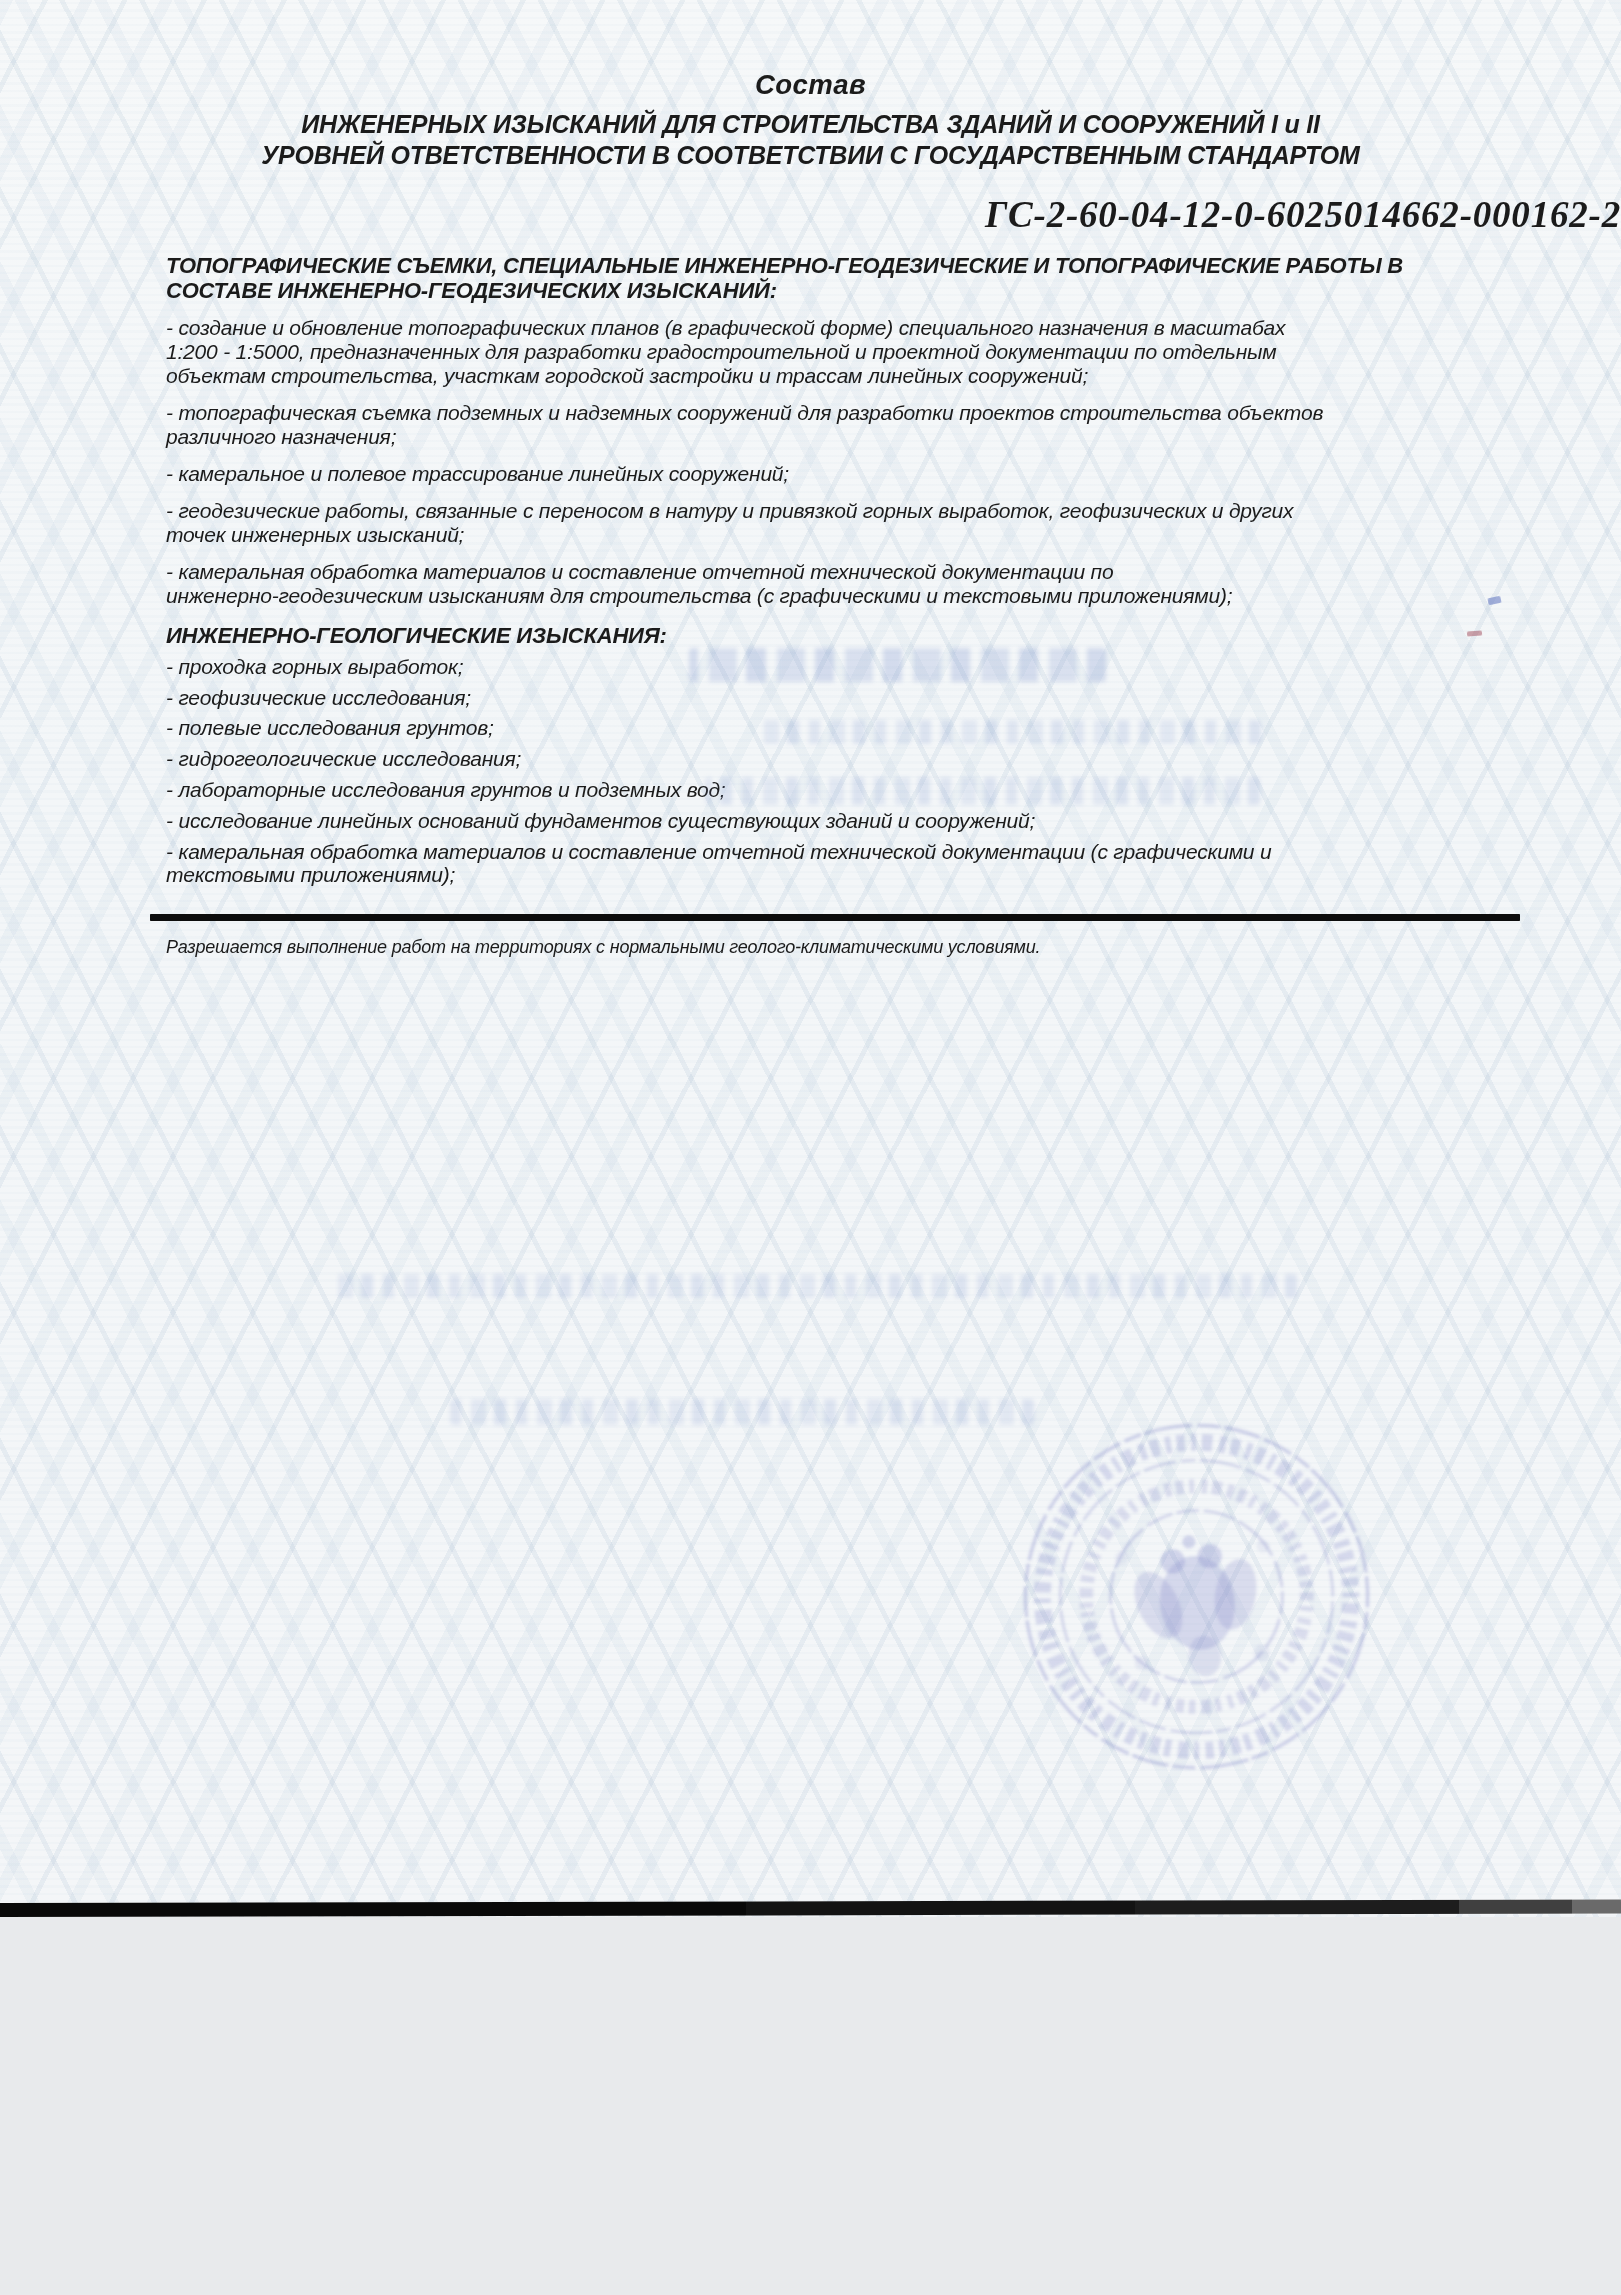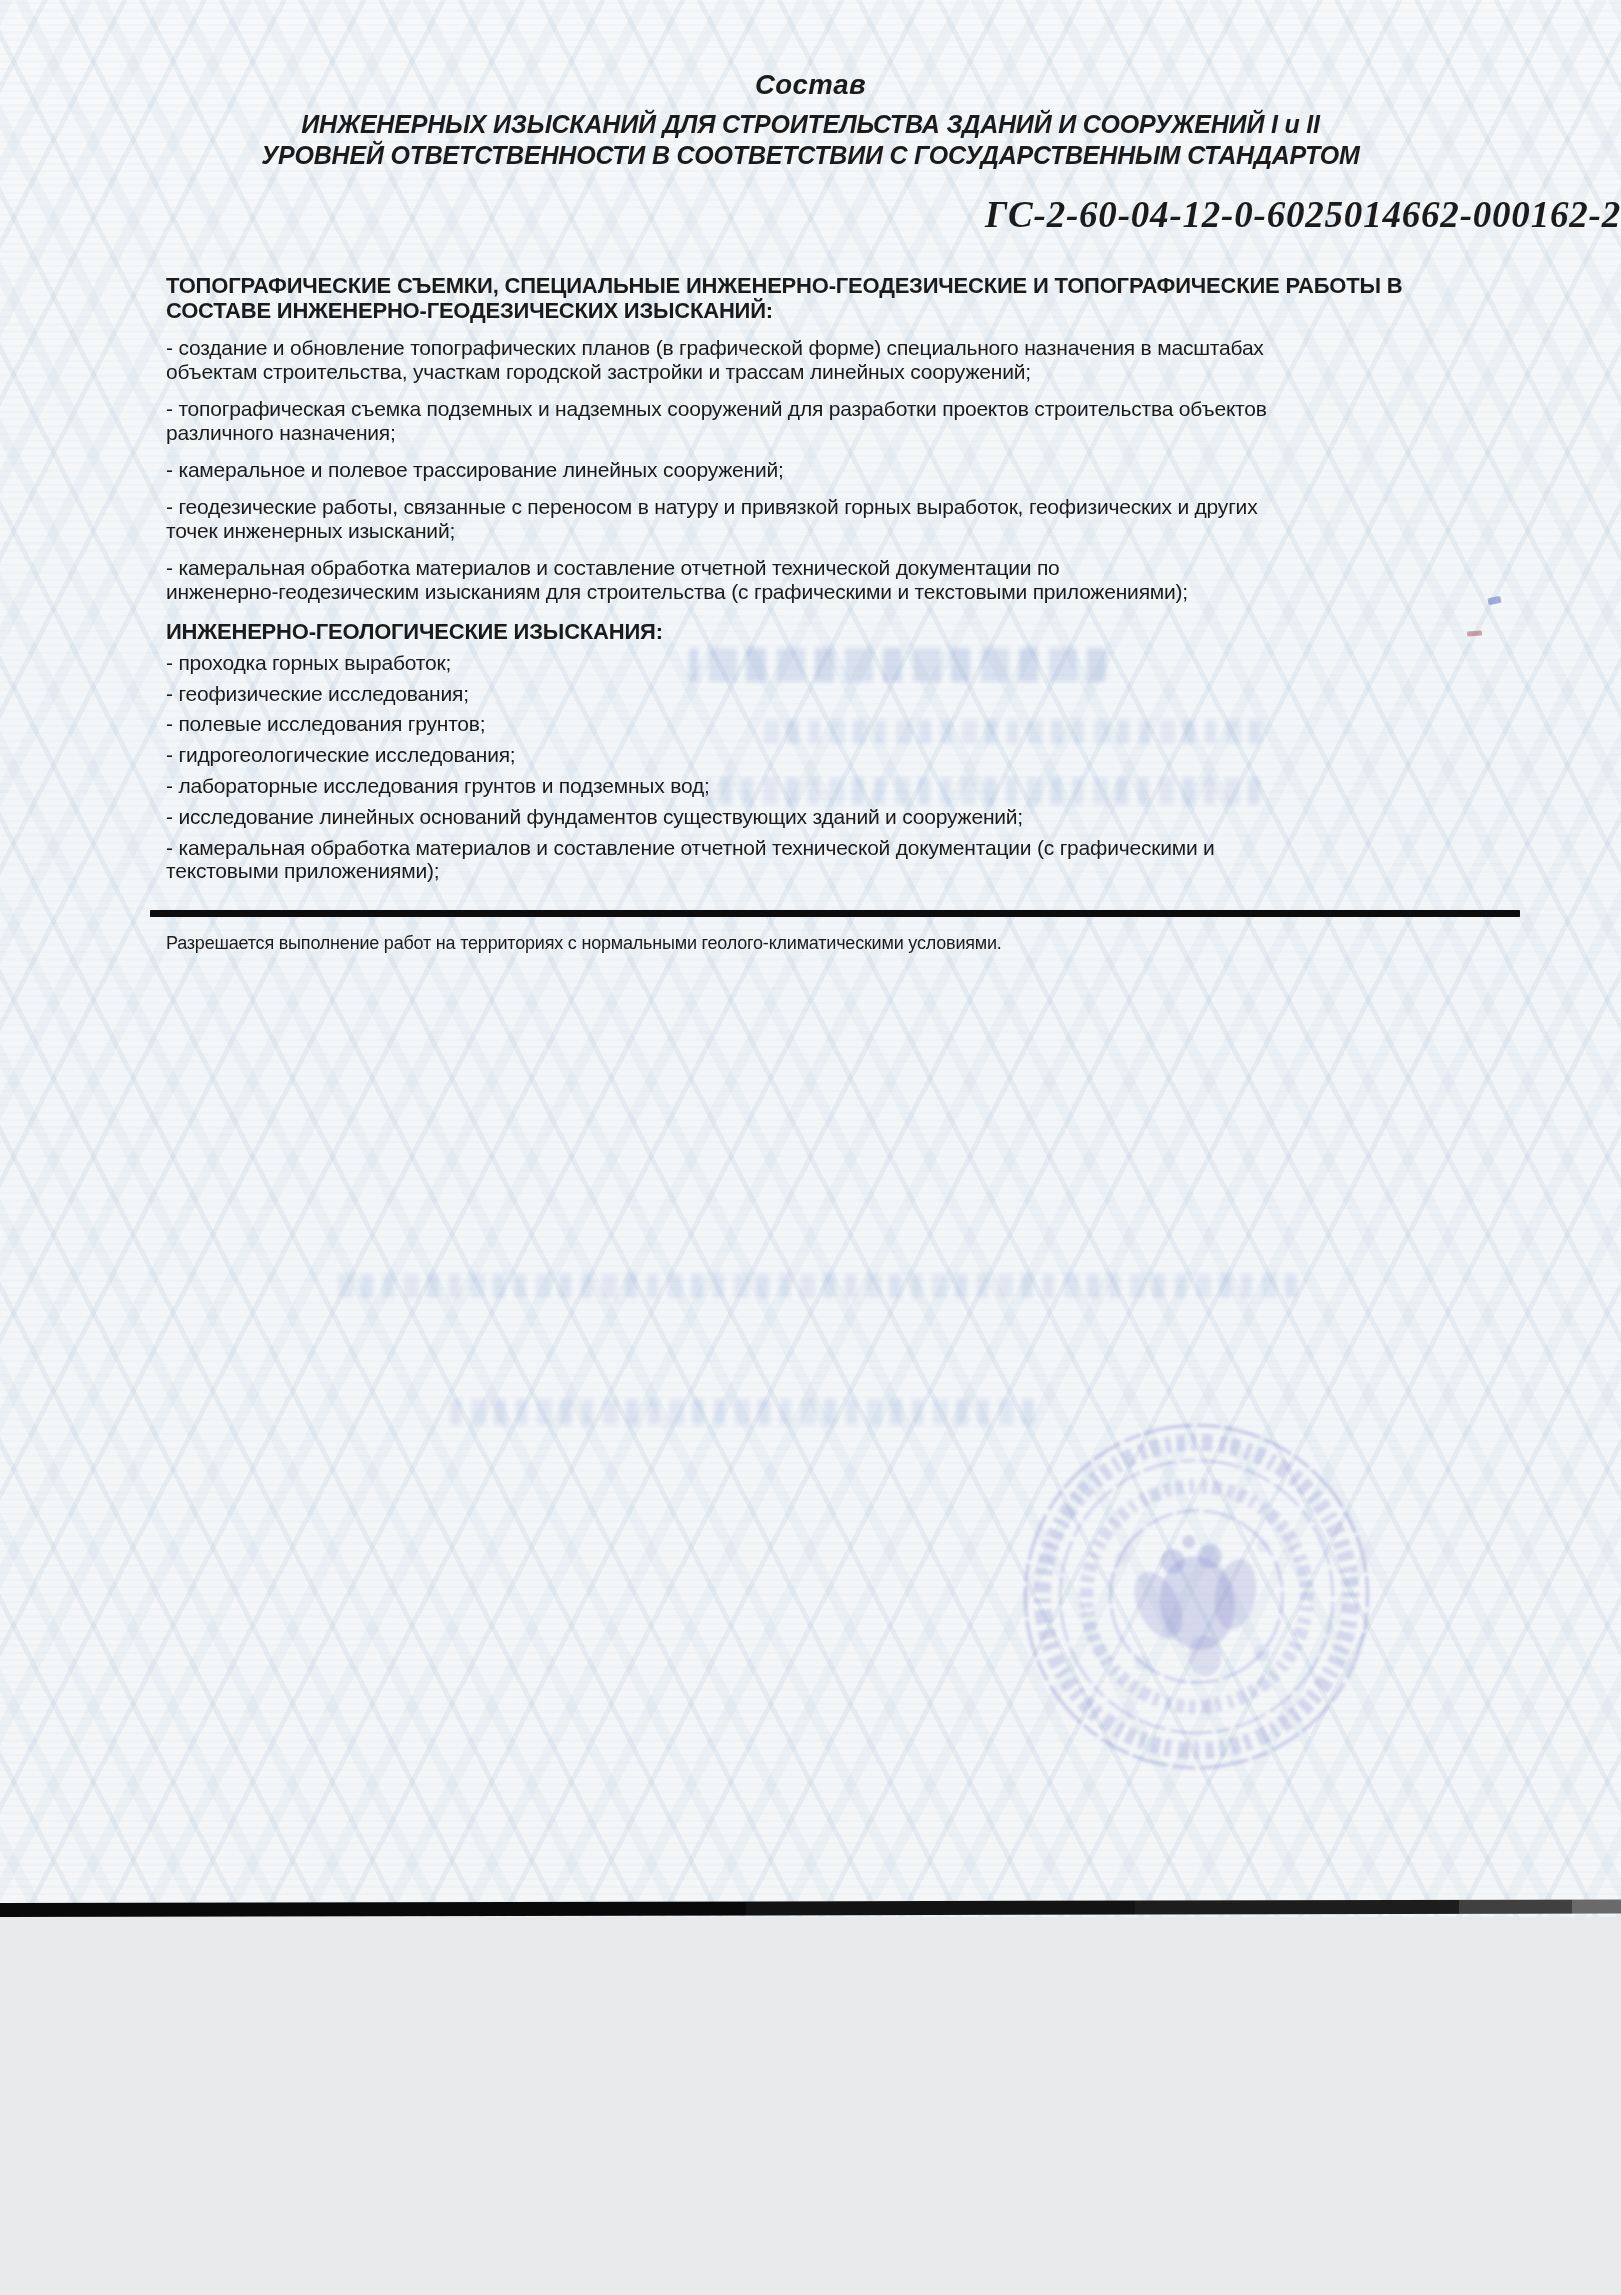--- a/index.html
+++ b/index.html
@@ -36,21 +36,21 @@
     font-size:25px;line-height:31px;
     margin-top:10px;letter-spacing:-0.2px;
   }
   .cert{
     text-align:right;
     font-family:"Liberation Serif",serif;
     font-style:italic;font-weight:bold;
     font-size:37px;line-height:45px;
     margin-top:21px;letter-spacing:0.8px;
   }
-  .bodyblock{margin:36px 190px 0 166px;}
+  .bodyblock{margin:16px 190px 0 166px;font-style:italic;}
   .h1 .ln{
     font-weight:bold;
     font-size:22px;line-height:25px;
     letter-spacing:-0.2px;white-space:nowrap;
   }
   .para{margin-top:13px;}
   .para .ln{
     font-size:21px;line-height:24px;
     letter-spacing:-0.2px;white-space:nowrap;
   }
@@ -136,20 +136,21 @@
     <div class="bodyblock">
 
       <div class="sec1">
         <div class="h1">
           <div class="ln">ТОПОГРАФИЧЕСКИЕ СЪЕМКИ, СПЕЦИАЛЬНЫЕ ИНЖЕНЕРНО-ГЕОДЕЗИЧЕСКИЕ И ТОПОГРАФИЧЕСКИЕ РАБОТЫ В</div>
           <div class="ln">СОСТАВЕ ИНЖЕНЕРНО-ГЕОДЕЗИЧЕСКИХ ИЗЫСКАНИЙ:</div>
         </div>
 
         <div class="para">
           <div class="ln">- создание и обновление топографических планов (в графической форме) специального назначения в масштабах</div>
+          <div class="ln">1:200 - 1:5000, предназначенных для разработки градостроительной и проектной документации по отдельным</div>
           <div class="ln">объектам строительства, участкам городской застройки и трассам линейных сооружений;</div>
         </div>
 
         <div class="para">
           <div class="ln">- топографическая съемка подземных и надземных сооружений для разработки проектов строительства объектов</div>
           <div class="ln">различного назначения;</div>
         </div>
 
         <div class="para">
           <div class="ln">- камеральное и полевое трассирование линейных сооружений;</div>

